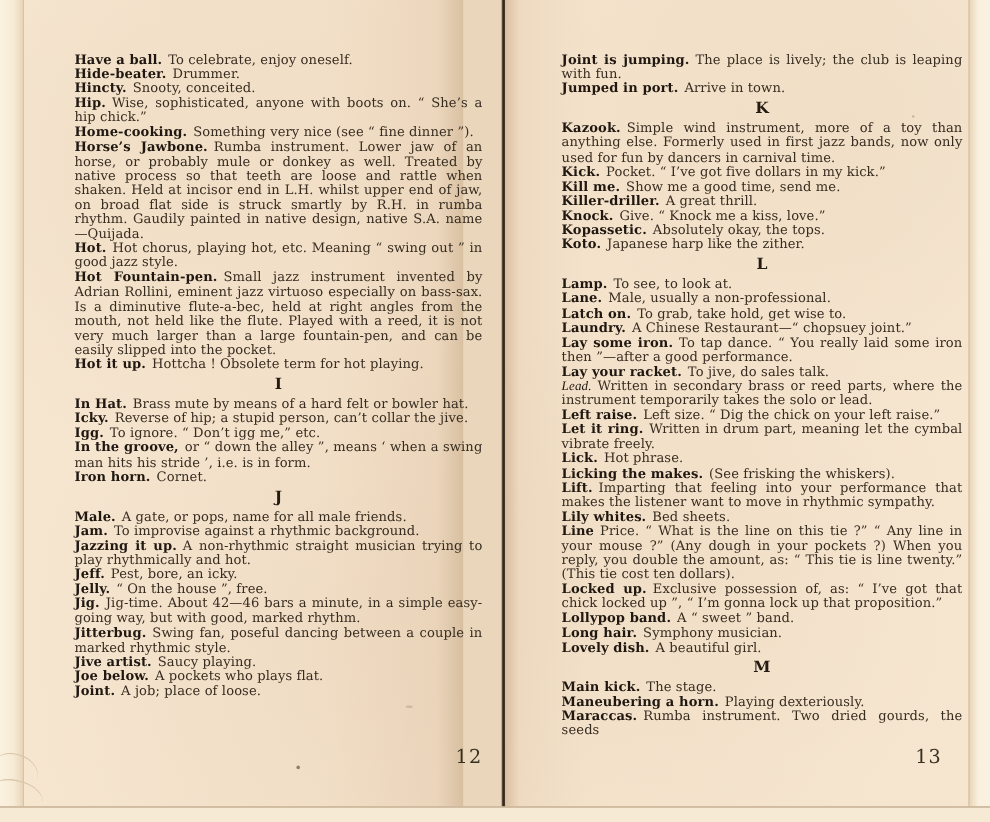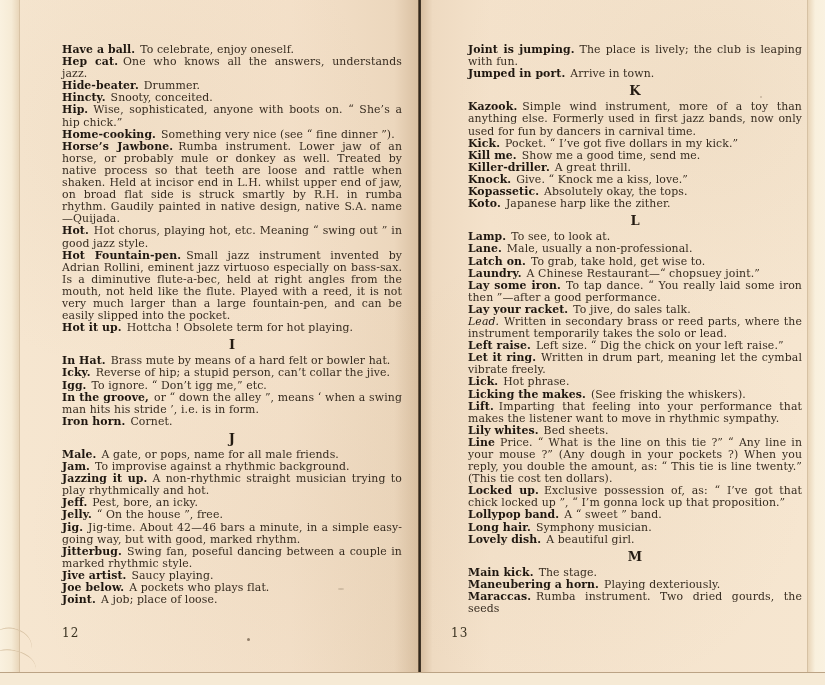--- a/index.html
+++ b/index.html
@@ -17,21 +17,21 @@
   }
   .right-strip{
     position:absolute;left:807px;top:0;width:18px;height:672px;
     background:linear-gradient(90deg,#e9d5b8 0%,#f9f0dd 40%,#faf2e1 100%);
     border-left:1px solid #d6c1a3;
   }
   .page{
     position:absolute;top:0;height:672px;
   }
   .page-left{
-    left:20px;width:398px;
+    left:20px;width:366px;
     background:
       radial-gradient(circle at 30% 20%, rgba(200,170,130,0.10), transparent 40%),
       radial-gradient(circle at 70% 80%, rgba(190,160,120,0.08), transparent 45%),
       linear-gradient(90deg,#f6e6d0 0%,#f4e1ca 68%,#ecd7bd 94%,#d9c0a2 100%);
   }
   .page-right{
     left:421px;width:386px;
     background:
       radial-gradient(circle at 75% 15%, rgba(195,165,125,0.10), transparent 40%),
       radial-gradient(circle at 40% 70%, rgba(190,160,120,0.07), transparent 45%),
@@ -59,43 +59,42 @@
   .text{
     position:absolute;top:44px;
     color:#372c20;
     font-size:10.9px;line-height:12.1px;
     letter-spacing:.1px;
   }
   .page-left .text{left:42px;width:340px;}
   .page-right .text{left:47px;width:334px;}
   .entry{margin:0;text-align:justify;}
   .term{font-weight:bold;color:#1f1710;padding-right:5px;}
-  .term.italic{font-weight:normal;font-style:italic;}
+  .term.italic{font-weight:normal;font-style:italic;font-family:Liberation Serif, serif;}
   .section-heading{
     text-align:center;font-weight:bold;color:#241b12;
     font-size:13px;margin:5px 0 4px;
   }
   .page-number{
-    position:absolute;bottom:32px;text-align:left;
-    font-size:12px;color:#37301f;letter-spacing:1px;
+    position:absolute;bottom:32px;text-align:right;
+    font-size:16px;color:#37301f;letter-spacing:1px;
   }
   .page-left .page-number{left:42px;width:340px;}
   .page-right .page-number{left:30px;width:334px;}
 </style>
 </head>
 <body>
 
 <div class="photo">
 
   <div class="left-strip"></div>
 
   <div class="page page-left">
     <div class="text">
         <p class="entry"><span class="term">Have a ball.</span><span>To celebrate, enjoy oneself.</span></p>
-        <p class="entry"><span class="term">Hep cat.</span><span>One who knows all the answers, understands jazz.</span></p>
         <p class="entry"><span class="term">Hide-beater.</span><span>Drummer.</span></p>
         <p class="entry"><span class="term">Hincty.</span><span>Snooty, conceited.</span></p>
         <p class="entry"><span class="term">Hip.</span><span>Wise, sophisticated, anyone with boots on. “ She’s a hip chick.”</span></p>
         <p class="entry"><span class="term">Home-cooking.</span><span>Something very nice (see “ fine dinner ”).</span></p>
         <p class="entry"><span class="term">Horse’s Jawbone.</span><span>Rumba instrument. Lower jaw of an horse, or probably mule or donkey as well. Treated by native process so that teeth are loose and rattle when shaken. Held at incisor end in L.H. whilst upper end of jaw, on broad flat side is struck smartly by R.H. in rumba rhythm. Gaudily painted in native design, native S.A. name—Quijada.</span></p>
         <p class="entry"><span class="term">Hot.</span><span>Hot chorus, playing hot, etc. Meaning “ swing out ” in good jazz style.</span></p>
         <p class="entry"><span class="term">Hot Fountain-pen.</span><span>Small jazz instrument invented by Adrian Rollini, eminent jazz virtuoso especially on bass-sax. Is a diminutive flute-a-bec, held at right angles from the mouth, not held like the flute. Played with a reed, it is not very much larger than a large fountain-pen, and can be easily slipped into the pocket.</span></p>
         <p class="entry"><span class="term">Hot it up.</span><span>Hottcha !  Obsolete term for hot playing.</span></p>
         <div class="section-heading">I</div>
         <p class="entry"><span class="term">In Hat.</span><span>Brass mute by means of a hard felt or bowler hat.</span></p>

